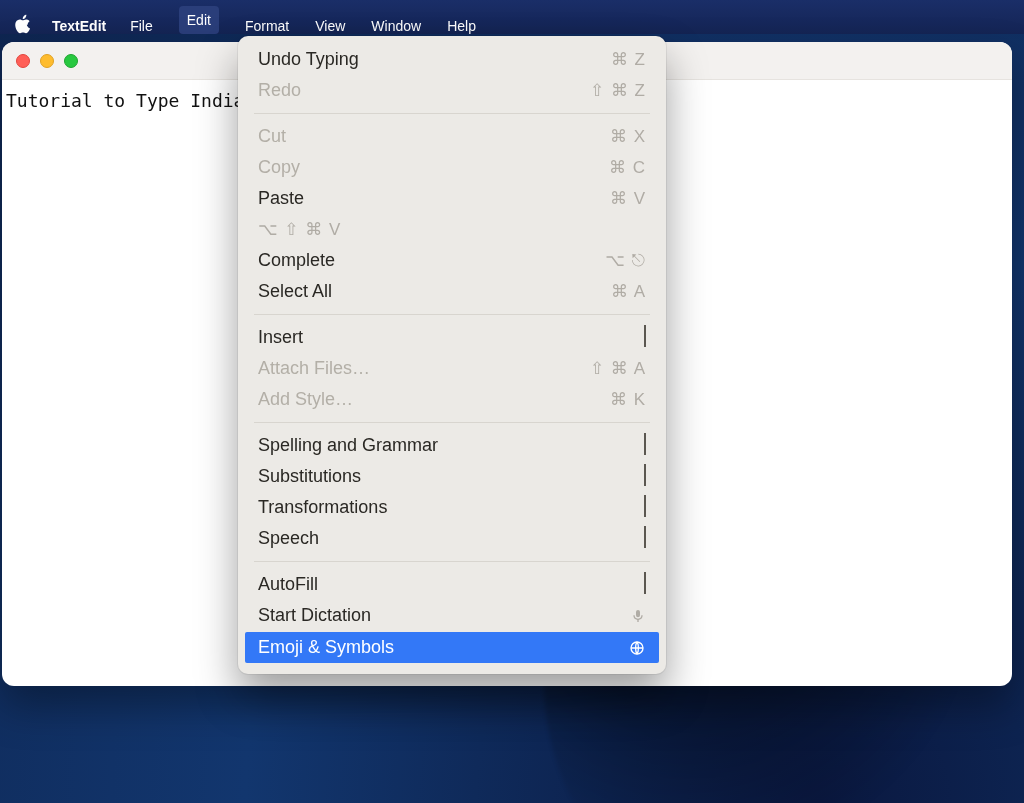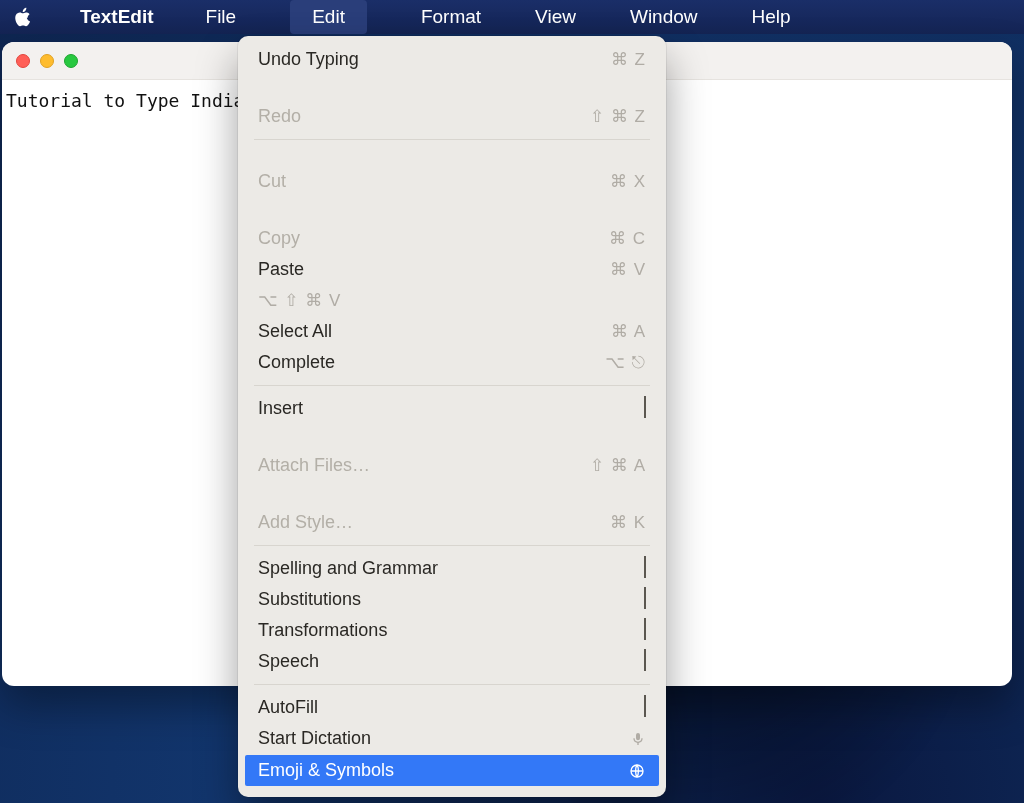--- a/index.html
+++ b/index.html
@@ -6,28 +6,28 @@
   html, body { width: 1024px; height: 803px; overflow: hidden; font-family: -apple-system, "Helvetica Neue", Arial, sans-serif; }
   body {
     background: radial-gradient(circle at 80% 100%, #0a1840 0%, #0f2a5a 30%, #12366e 50%, #0e2550 100%);
     position: relative;
   }
 
   
   .menubar {
     position: absolute; top:0; left:0; right:0; height:34px;
     background: linear-gradient(180deg,#1a2e68,#142454);
-    display:flex; align-items:center; padding:0 14px;
-    color:#fff; font-size:19px;gap:28px;
+    display:flex; align-items:flex-end; padding:0 14px;
+    color:#fff; font-size:14px;
   }
   .apple { width:20px; height:20px; fill:#fff; margin-right:18px; }
   .menubar .app { font-weight:700; margin-right:24px; }
   .menubar .menu { margin-right:26px; cursor:default; }
   .menu-slot { padding:0; }
-  .menu-slot.active { background:#2a3e7a; border-radius:4px; padding:6px 22px; }
+  .menu-slot.active { background:#2a3e7a; border-radius:4px; padding:6px 8px; }
 
   
   .window {
     position:absolute;
     left:2px; top:42px;
     width:1010px; height:644px;
     background:#fff;
     border-radius:12px;
     box-shadow: 0 20px 40px rgba(0,0,0,.35);
     overflow:hidden;
@@ -57,21 +57,21 @@
     background:#eceae6;
     border-radius:10px;
     box-shadow: 0 22px 42px rgba(0,0,0,.38), 0 0 0 1px rgba(0,0,0,.06);
     padding:8px 0 10px;
     font-size:18px; color:#2a2824;
   }
   .mi {
     display:flex; align-items:center; justify-content:space-between;
     padding:5px 20px; cursor:default;
   }
-  .mi.disabled { color:#b3afa7;margin-top:26px; }
+  .mi.disabled { color:#b3afa7; }
   .mi.hl { background:#3378f7; color:#fff; border-radius:2px; margin:1px 7px; padding:5px 13px; }
   .mi .sc { color:#b0aca5; font-size:17px; letter-spacing:1px; display:flex; align-items:center; gap:0; }
   .mi.hl .sc { color:#eaf1ff; }
   .mi .arrow { color:#2a2824; }
   .sep { height:1px; background:#d8d5cf; margin:7px 16px; }
 
   .chev { width:10px; height:10px; border-right:2.5px solid #5b5750; border-top:2.5px solid #5b5750; transform:rotate(45deg); }
 
   .mic { width:16px; height:16px; }
   .globe { width:18px; height:18px; }
@@ -137,26 +137,26 @@
     <span class="sc">⌘ C</span>
   </div>
   <div class="mi">
     <span>Paste</span>
     <span class="sc">⌘ V</span>
   </div>
   <div class="mi">
     <span class="sc">⌥ ⇧ ⌘ V</span>
   </div>
   <div class="mi">
+    <span>Complete</span>
+    <span class="sc">⌥ ⎋</span>
+  </div>
+  <div class="mi">
     <span>Select All</span>
     <span class="sc">⌘ A</span>
-  </div>
-  <div class="mi">
-    <span>Complete</span>
-    <span class="sc">⌥ ⎋</span>
   </div>
 
   <div class="sep"></div>
 
   <div class="mi">
     <span>Insert</span>
     <span class="arrow"><span class="chev"></span></span>
   </div>
   <div class="mi disabled">
     <span>Attach Files…</span>

